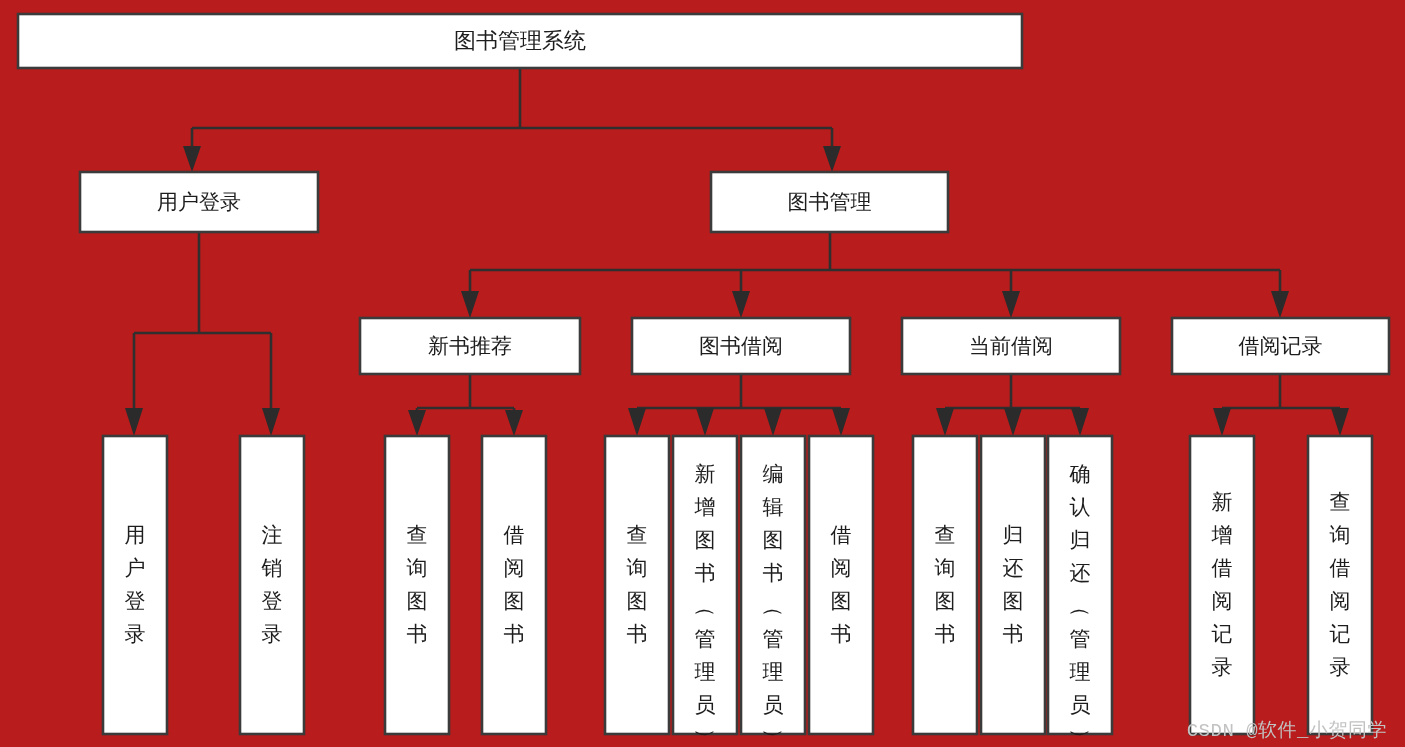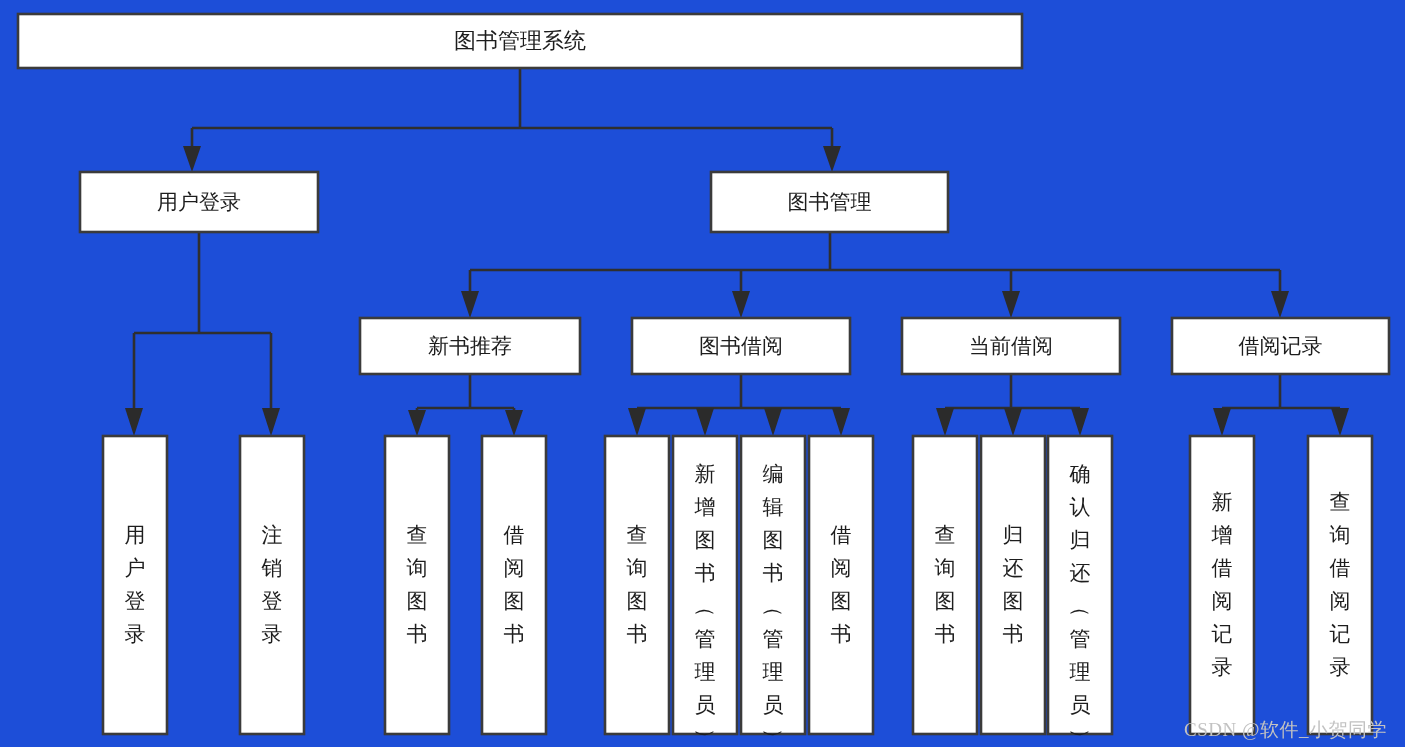--- a/index.html
+++ b/index.html
@@ -11,21 +11,21 @@
   body {
     width: 1405px;
     height: 747px;
     font-family: "DejaVu Sans", "Liberation Sans", sans-serif;
     overflow: hidden;
   }
   #diagram-root {
     position: relative;
     width: 1405px;
     height: 747px;
-    background: #1d4ed8;
+    background: #b91c1c;
   }
   svg#flow-svg {
     position: absolute;
     left: 0;
     top: 0;
     width: 1405px;
     height: 747px;
     display: block;
   }
   .node-box {
@@ -57,21 +57,21 @@
     font-family: "DejaVu Sans", "Liberation Sans", sans-serif;
     fill: #1d1d1d;
     font-size: 21px;
     text-anchor: middle;
     dominant-baseline: middle;
   }
   .watermark {
     position: absolute;
     right: 18px;
     bottom: 4px;
-    font-family: Liberation Serif, serif;
+    font-family: Liberation Mono, monospace;
     font-size: 19px;
     color: #c2c2c2;
     white-space: nowrap;
     letter-spacing: 0.5px;
     user-select: none;
   }
 </style>
 </head>
 <body>
 

